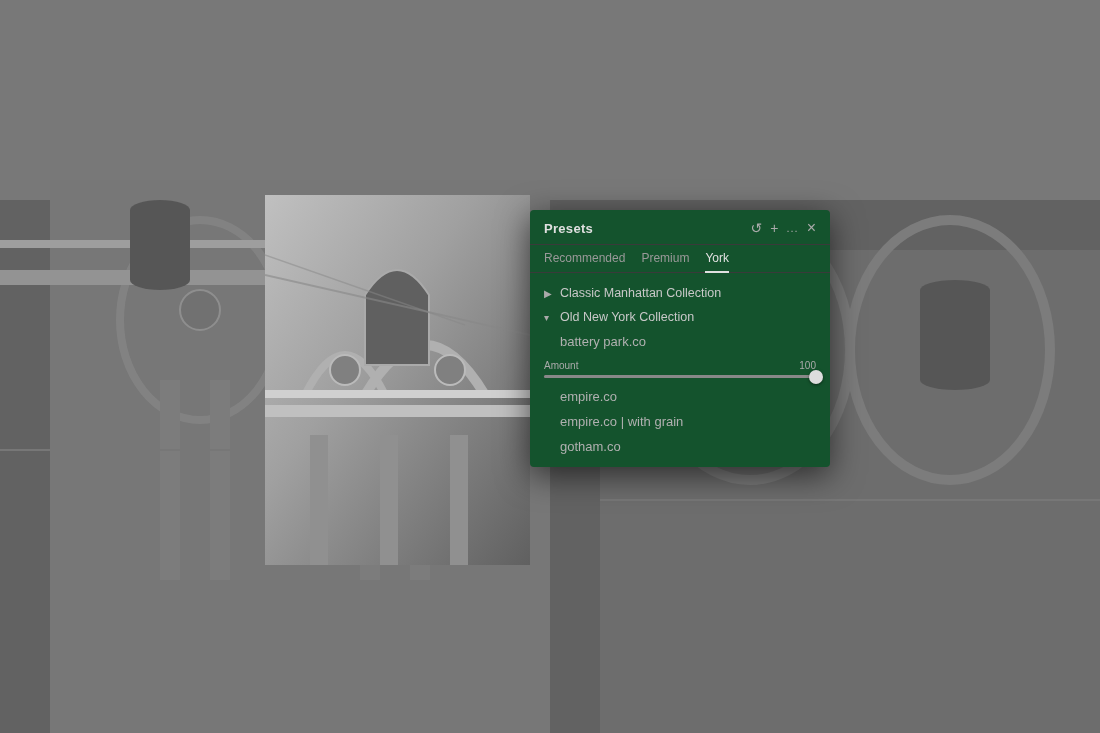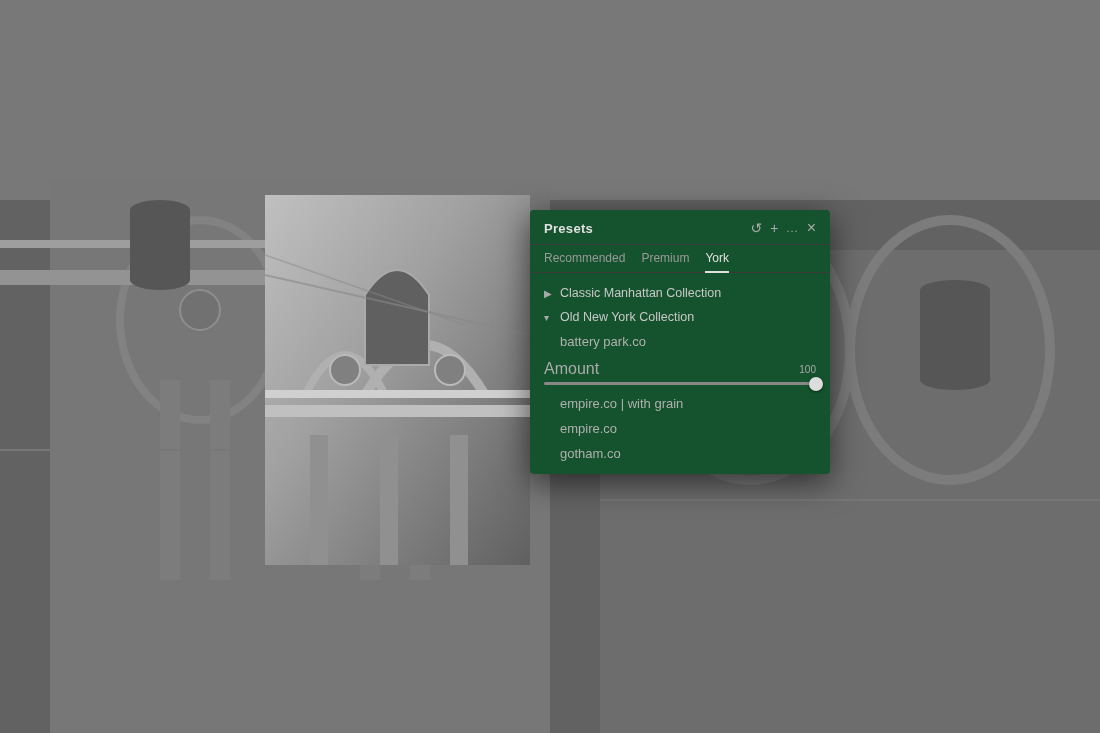--- a/index.html
+++ b/index.html
@@ -149,21 +149,21 @@
 
     .amount-header {
       display: flex;
       justify-content: space-between;
       align-items: center;
       margin-bottom: 4px;
     }
 
     .amount-label {
       color: #aaa;
-      font-size: 16px;
+      font-size: 10px;
     }
 
     .amount-value {
       color: #aaa;
       font-size: 10px;
     }
 
     .slider-track {
       width: 100%;
       height: 3px;
@@ -315,25 +315,25 @@
         <span class="amount-label">Amount</span>
         <span class="amount-value">100</span>
       </div>
       <div class="slider-track">
         <div class="slider-fill" style="width: 100%;"></div>
         <div class="slider-thumb"></div>
       </div>
     </div>
 
     <div class="preset-item">
+      <span>empire.co</span>
+    </div>
+
+    <div class="preset-item">
       <span>empire.co | with grain</span>
-    </div>
-
-    <div class="preset-item">
-      <span>empire.co</span>
     </div>
 
     <div class="preset-item">
       <span>gotham.co</span>
     </div>
 
   </div>
 </div>
 
 </body></html>

